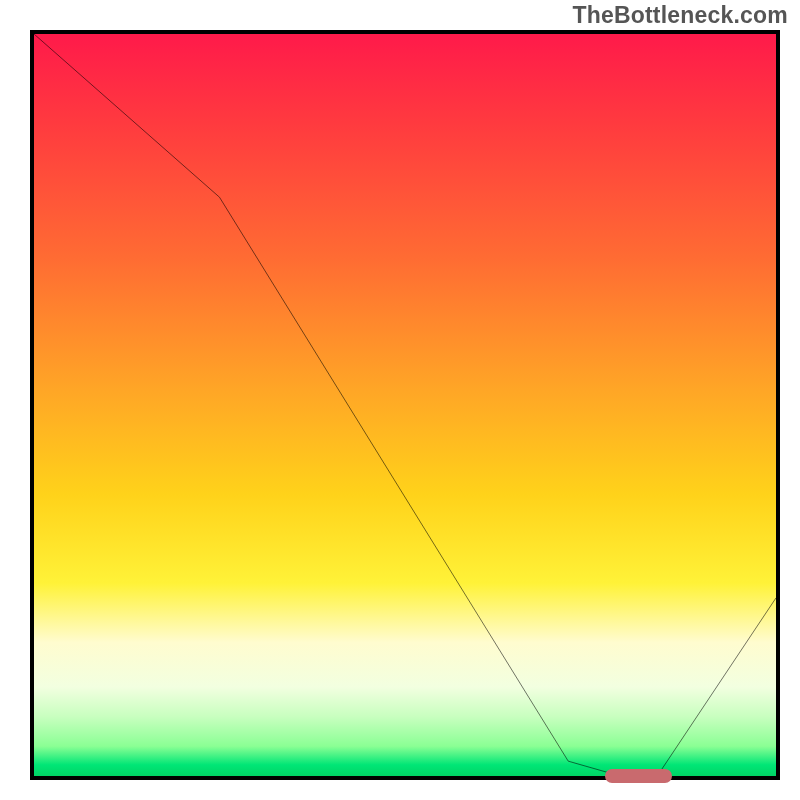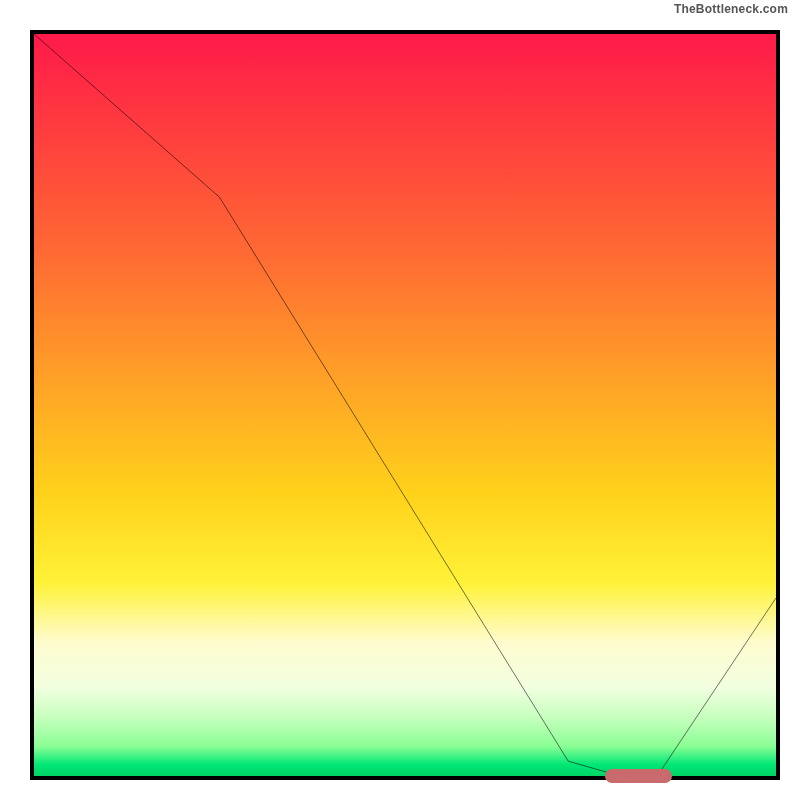--- a/index.html
+++ b/index.html
@@ -8,21 +8,21 @@
     width: 800px;
     height: 800px;
     background: #ffffff;
     font-family: Arial, Helvetica, sans-serif;
     position: relative;
   }
   .attribution {
     position: absolute;
     top: 2px;
     right: 12px;
-    font-size: 12px;
+    font-size: 23px;
     font-weight: bold;
     color: #555;
     letter-spacing: 0.2px;
   }
   .plot-area {
     position: absolute;
     left: 30px;
     top: 30px;
     width: 742px;
     height: 742px;

